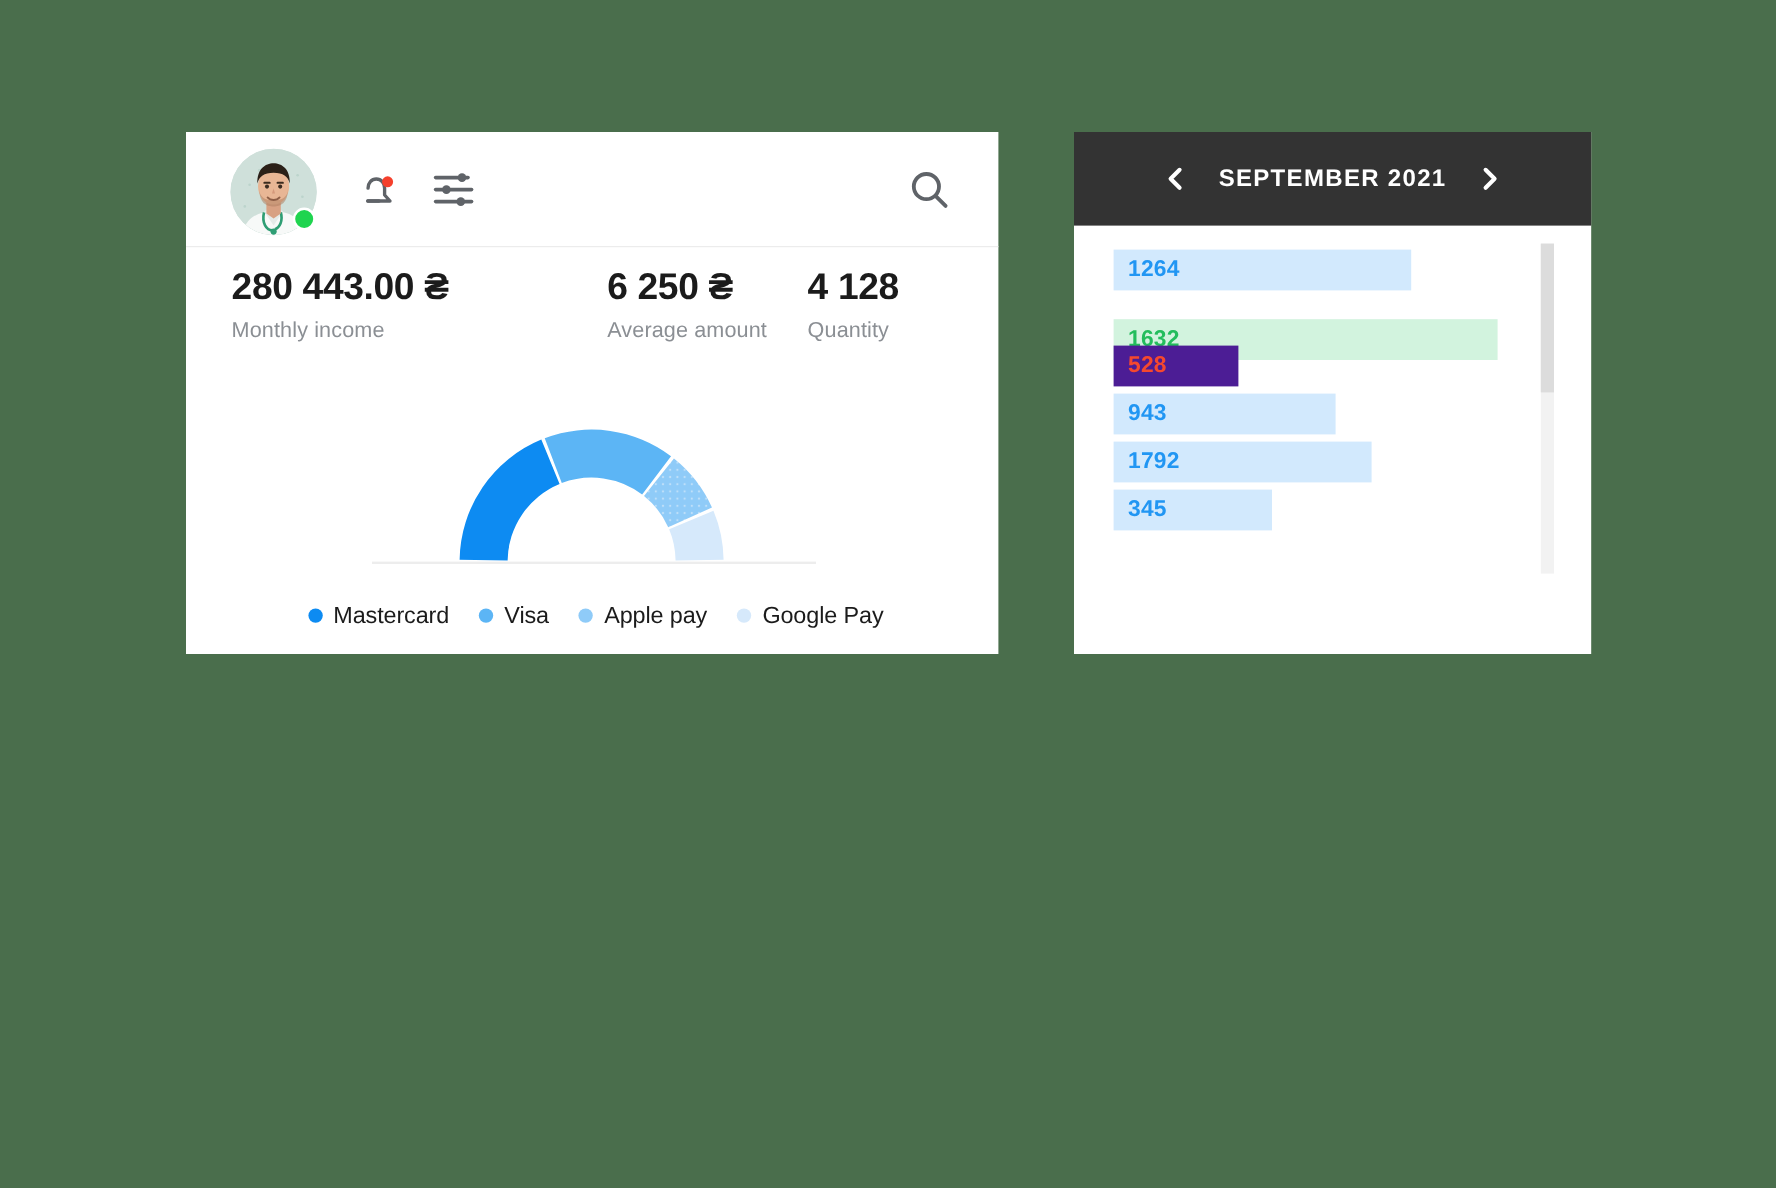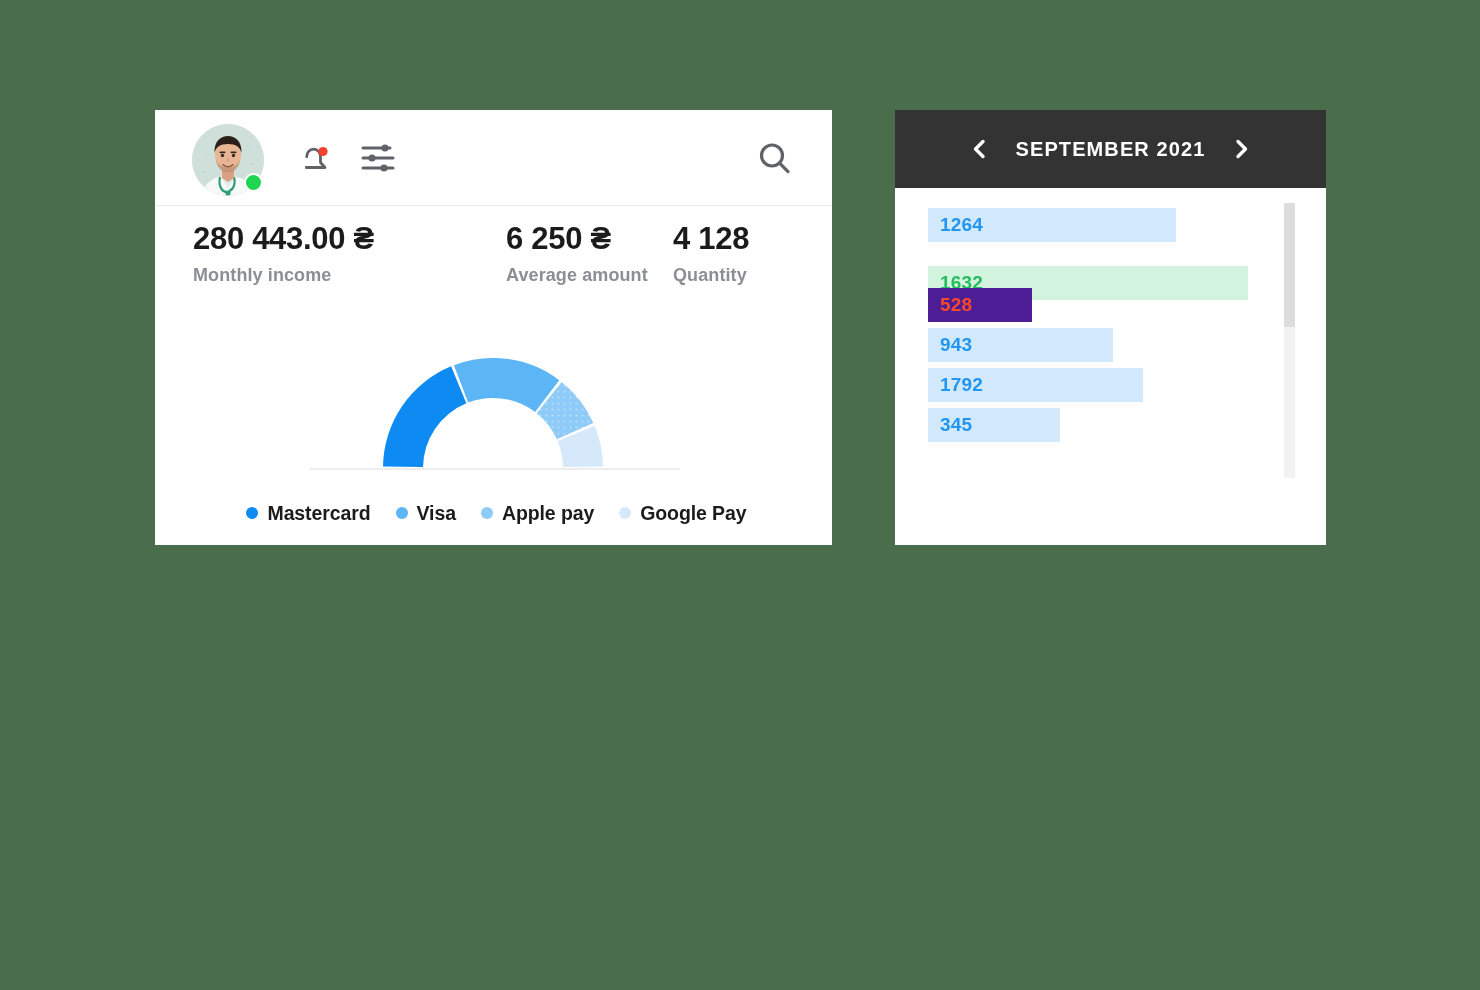--- a/index.html
+++ b/index.html
@@ -38,21 +38,21 @@
 
   
   .stats { position: relative; height: 104px; }
   .stat { position: absolute; top: 16px; }
   .stat-value {
     font-size: 31px; font-weight: 700; color: #1b1b1b;
     letter-spacing: -0.3px; white-space: nowrap; line-height: 1.1;
   }
   .stat-label {
     margin-top: 9px; font-size: 18px; color: #8b8f94;
-    letter-spacing: 0.1px; white-space: nowrap; font-weight: bold;
+    letter-spacing: 0.1px; white-space: nowrap;
   }
   .stat-1 { left: 38px; }
   .stat-2 { left: 303px; margin-left: 48px; }
   .stat-3 { left: 518px; }
 
   
   .donut-area { position: relative; height: 175px; }
   .donut-svg { position: absolute; left: 0; top: -10px; }
   .baseline {
     position: absolute; left: 155px; top: 158px;
@@ -60,21 +60,21 @@
   }
 
   
   .legend {
     position: relative; height: 56px;
     display: flex; align-items: center; justify-content: center;
     gap: 25px; padding-left: 6px;
   }
   .legend-item { display: flex; align-items: center; gap: 9px; }
   .legend-dot { width: 12px; height: 12px; border-radius: 50%; flex: 0 0 auto; }
-  .legend-label { font-size: 19.5px; color: #1b1b1b; letter-spacing: -0.1px; white-space: nowrap; font-weight: bold; }
+  .legend-label { font-size: 19.5px; color: #1b1b1b; letter-spacing: -0.1px; white-space: nowrap; }
 
   
   .card-right {
     position: absolute; left: 895px; top: 110px;
     width: 431px; height: 435px;
     background: #ffffff;
   }
   .rc-header {
     height: 78px; background: #333333;
     display: flex; align-items: center; justify-content: center;

